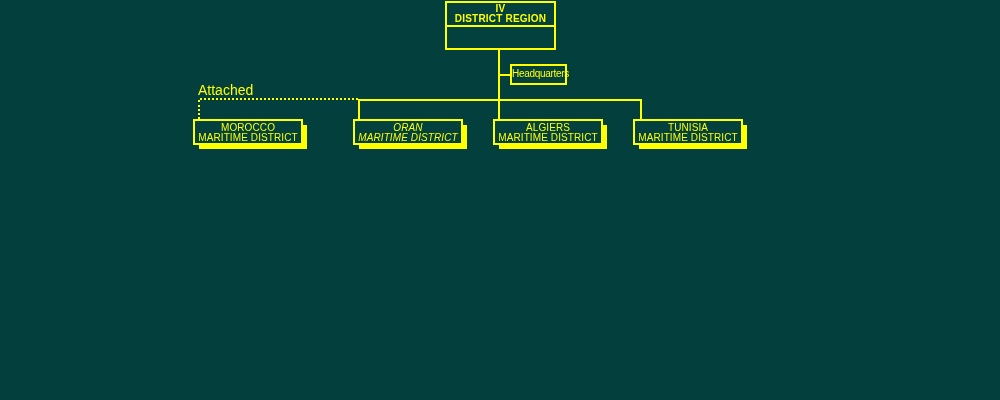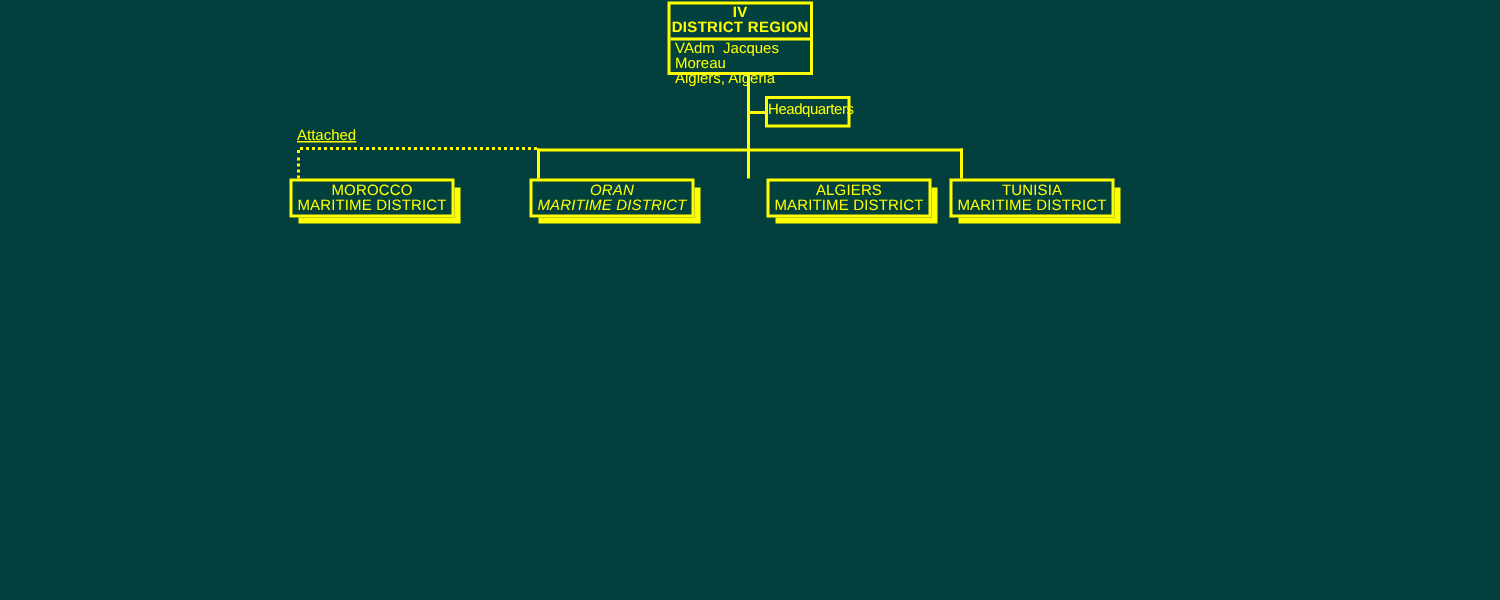--- a/index.html
+++ b/index.html
@@ -16,21 +16,21 @@
     color: #FFFF00;
   }
   .node {
     position: absolute;
     border: 2px solid #FFFF00;
     box-sizing: border-box;
     background: #02413E;
     text-align: center;
     color: #FFFF00;
   }
-  .region-node { left: 445px; top: 1px; width: 97px; height: 49px; }
+  .region-node { left: 445px; top: 1px; width: 111px; height: 49px; }
   .region-title {
     font-weight: bold;
     font-size: 10px;
     line-height: 10px;
     padding-top: 1px;
     border-bottom: 2px solid #FFFF00;
     height: 21px;
     box-sizing: content-box;
     letter-spacing: 0.2px;
   }
@@ -51,43 +51,42 @@
   .district-node {
     top: 119px; width: 110px; height: 26px;
     box-shadow: 5px 5px 0 -1px #FFFF00;
     font-size: 10px; line-height: 10px;
     padding-top: 2px;
     letter-spacing: 0.1px;
     margin-left: 47px;
   }
   .district-morocco { left: 146px; }
   .district-oran    { left: 306px; font-style: italic; }
-  .district-algiers { left: 464px; }
+  .district-algiers { left: 446px; }
   .district-tunisia { left: 586px; text-align: center; }
 
   .line { position: absolute; background: #FFFF00; }
   .stem-vertical      { left: 498px; top: 49px;  width: 2px;   height: 70px; }
   .hq-tick            { left: 500px; top: 74px;  width: 11px;  height: 2px; }
   .rail-solid         { left: 358px; top: 99px;  width: 284px; height: 2px; }
   .drop-oran          { left: 358px; top: 99px;  width: 2px;   height: 21px; }
   .drop-tunisia       { left: 640px; top: 99px;  width: 2px;   height: 21px; }
 
   .dotted-h {
     position: absolute; left: 200px; top: 98px; width: 158px; height: 0;
     border-top: 2px dotted #FFFF00;
   }
   .dotted-v {
     position: absolute; left: 198px; top: 100px; width: 0; height: 19px;
     border-left: 2px dotted #FFFF00;
   }
   .attached-label {
     position: absolute; left: 198px; top: 85px;
-    font-size: 10px; line-height: 11px; color: #FFFF00;
+    font-size: 14px; line-height: 11px; color: #FFFF00;
     white-space: nowrap;
-    text-decoration: underline;
   }
 </style>
 </head>
 <body>
 
 <div class="canvas">
 
   <div class="line stem-vertical"></div>
   <div class="line hq-tick"></div>
   <div class="line rail-solid"></div>
@@ -96,22 +95,20 @@
   <div class="dotted-h"></div>
   <div class="dotted-v"></div>
 
   <div class="attached-label">Attached</div>
 
   <div class="node region-node">
     <div class="region-title">
       <div>IV</div>
       <div>DISTRICT REGION</div>
     </div>
-    <div class="region-details">VAdm  Jacques Moreau
-Algiers, Algeria</div>
   </div>
 
   <div class="node hq-node">Headquarters</div>
 
   <div class="node district-node district-morocco">
     <div>MOROCCO</div>
     <div>MARITIME DISTRICT</div>
   </div>
 
   <div class="node district-node district-oran">

